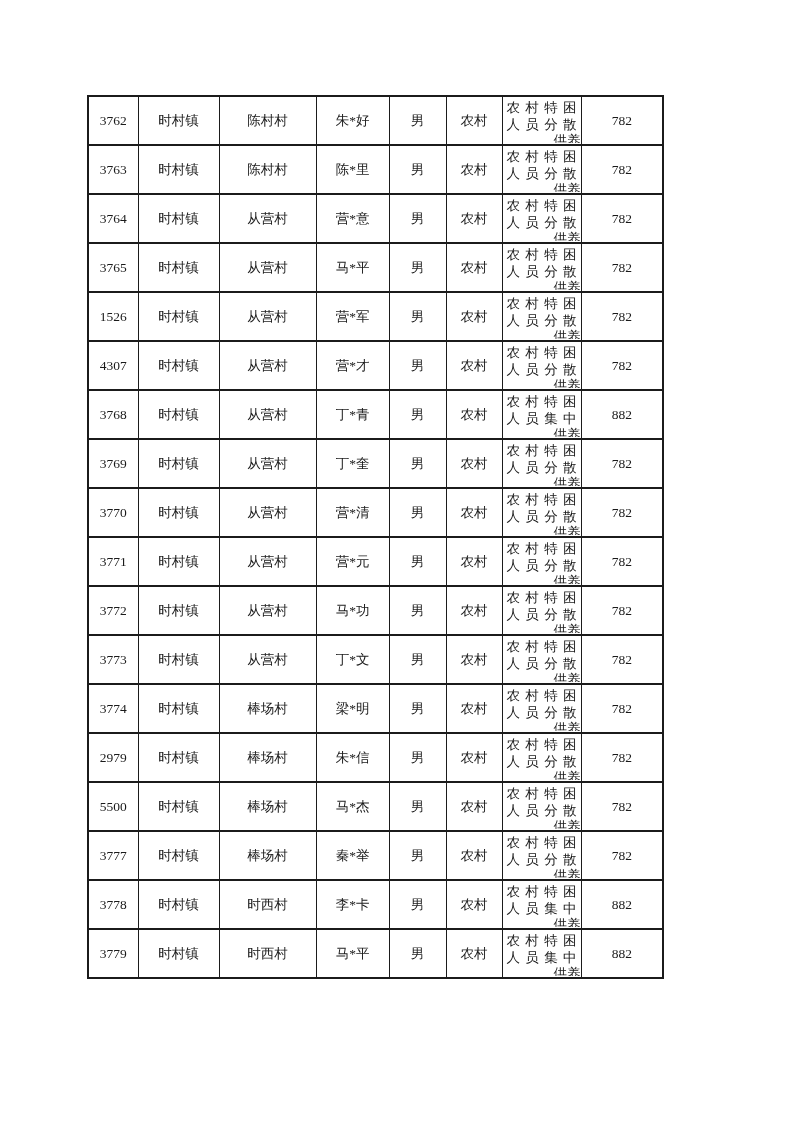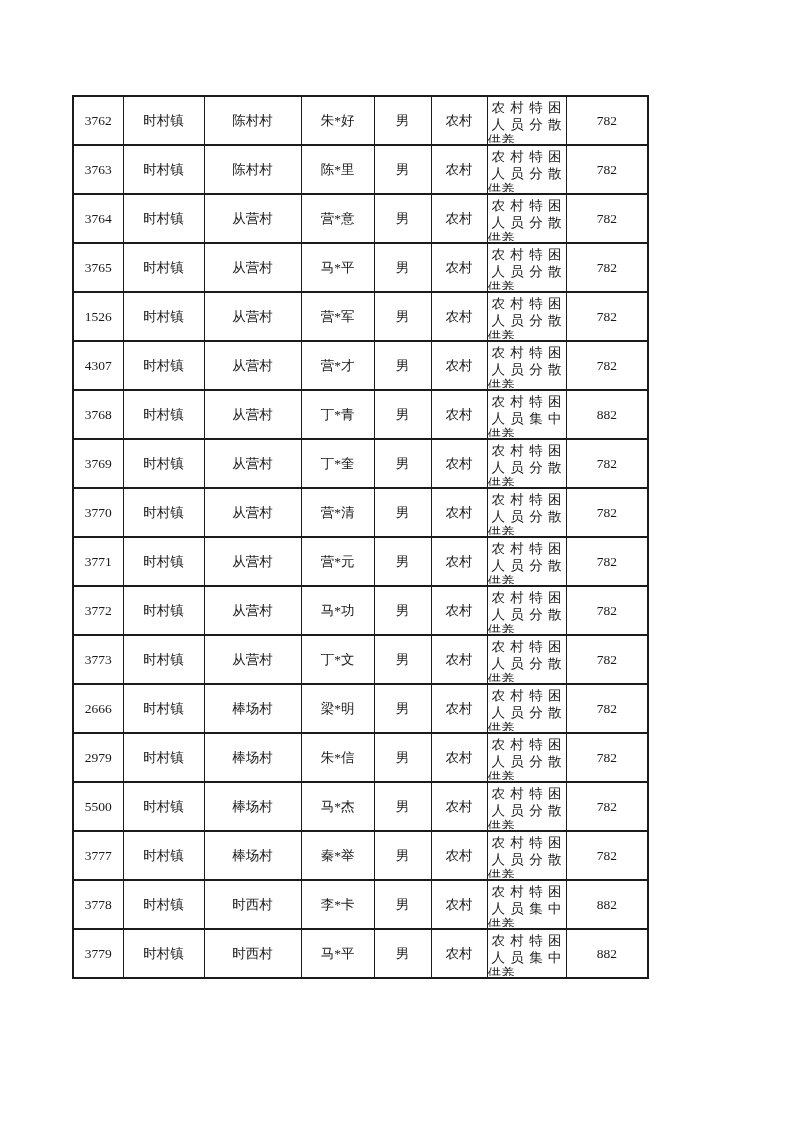--- a/index.html
+++ b/index.html
@@ -24,20 +24,21 @@
   .sheet {
     position: absolute;
     left: 72px;
     top: 95px;
   }
   table.grid {
     border-collapse: collapse;
     table-layout: fixed;
     width: 575px;
     border: 2px solid var(--border-color, #1b1b1b);
+    margin-left: 15px;
   }
   table.grid td {
     border: 1.5px solid var(--border-color, #1b1b1b);
     border-top-width: 2px;
     border-bottom-width: 2px;
     text-align: center;
     vertical-align: middle;
     font-size: 13.5px;
     color: var(--text-color, #1a1a1a);
     padding: 0;
@@ -61,21 +62,21 @@
     justify-content: space-between;
     width: 70px;
     margin: 0 auto;
     height: 16.5px;
     align-items: center;
   }
   .cat-line span { display: block; }
   .cat-last {
     height: 16.5px;
     line-height: 16.5px;
-    text-align: left;
+    text-align: right;
     text-decoration: underline;
   }
 </style>
 </head>
 <body style="--page-bg: #ffffff; --border-color: #1b1b1b; --text-color: #1a1a1a;">
 
 <div class="page">
   <div class="sheet">
     <table class="grid">
       <colgroup>
@@ -395,21 +396,21 @@
                   <span>员</span>
                   <span>分</span>
                   <span>散</span>
                 </div>
                 <div class="cat-last">供养</div>
               </div>
             </td>
             <td>782</td>
           </tr>
           <tr>
-            <td>2666</td>
+            <td>3774</td>
             <td>时村镇</td>
             <td>棒场村</td>
             <td>梁*明</td>
             <td>男</td>
             <td>农村</td>
             <td class="cat-cell">
               <div class="cat-clip">
                 <div class="cat-line">
                   <span>农</span>
                   <span>村</span>

